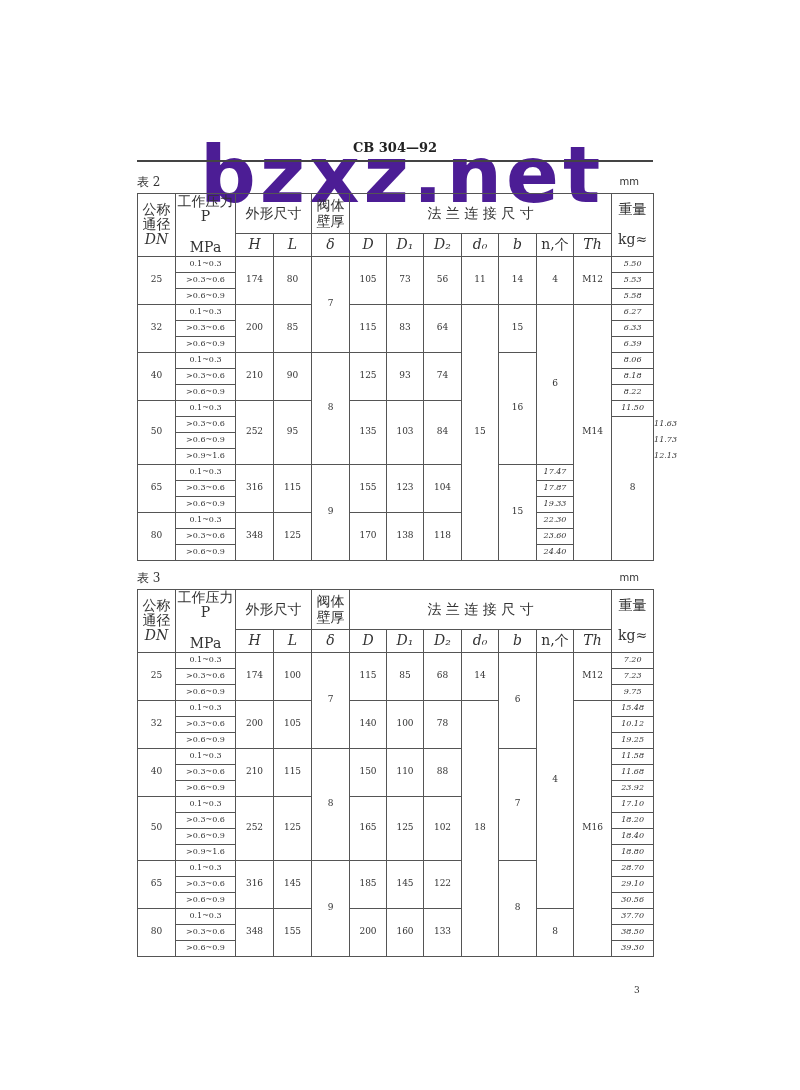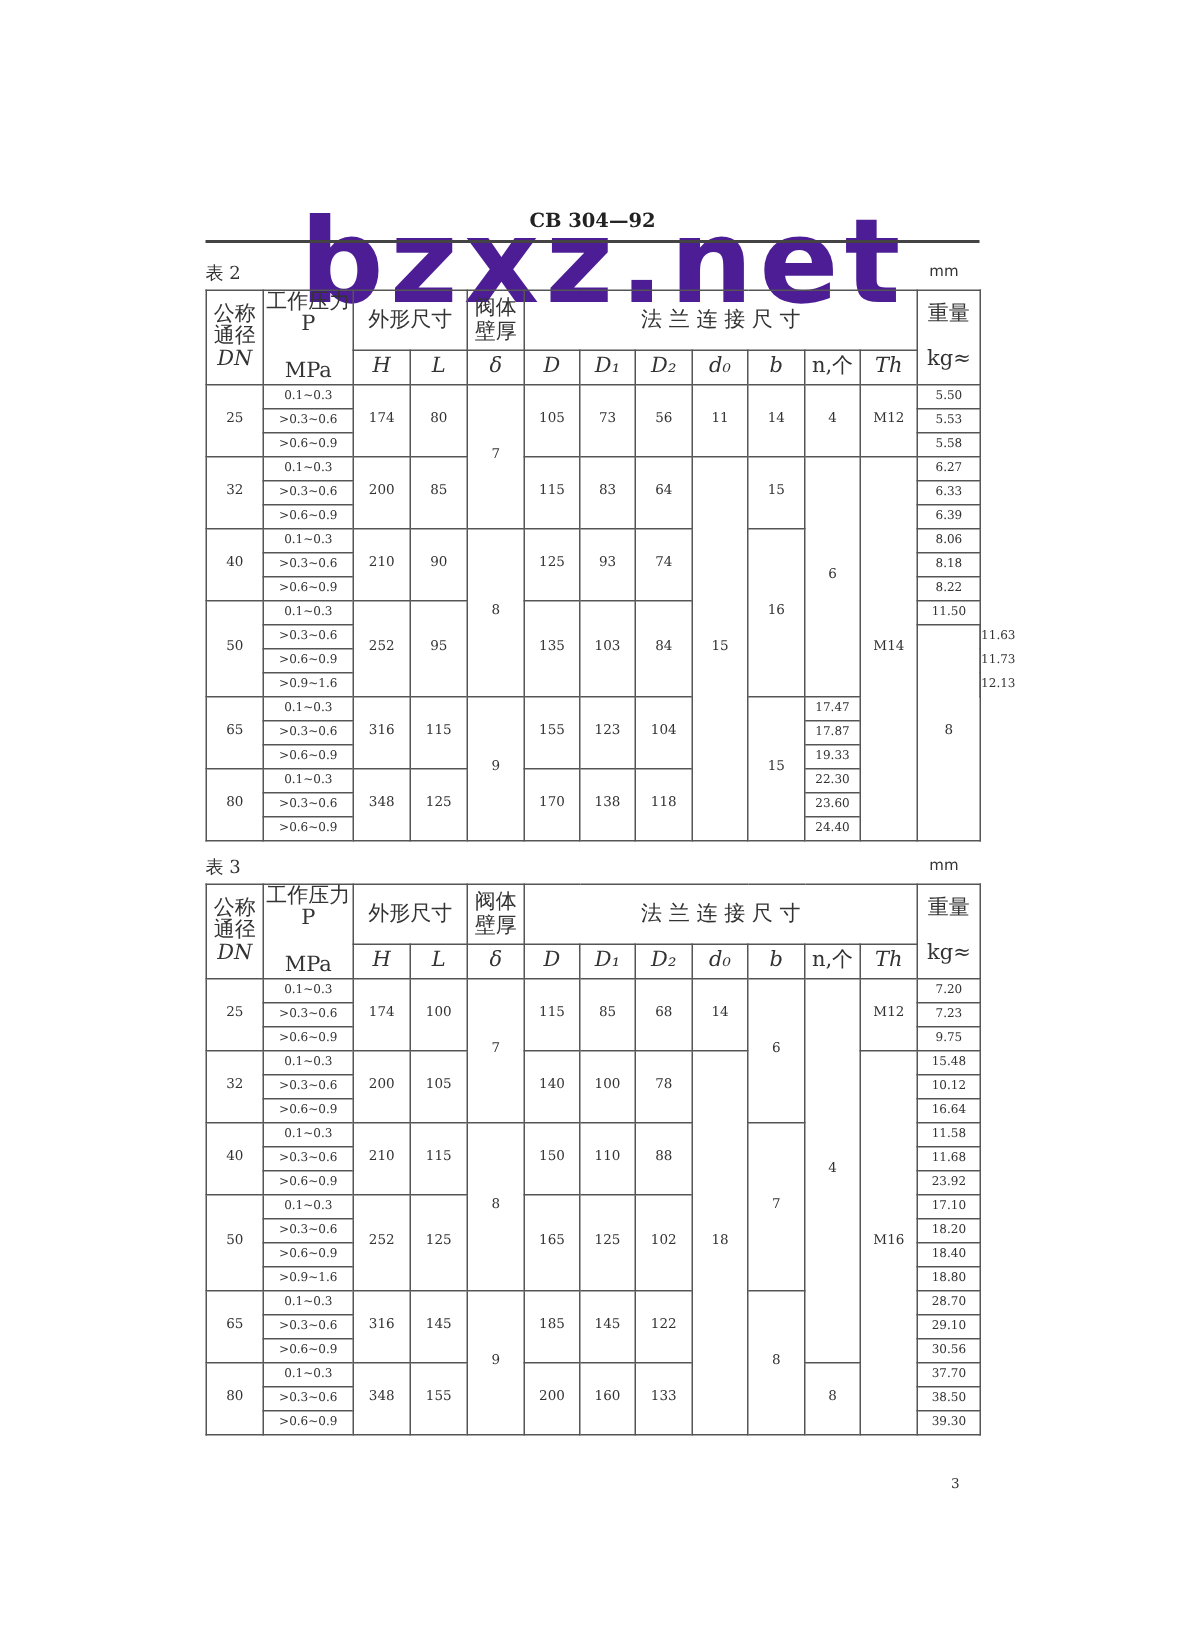--- a/index.html
+++ b/index.html
@@ -7,21 +7,21 @@
   .watermark { position:absolute; left:200px; top:130px; font-family:"DejaVu Sans", sans-serif; font-weight:bold; font-size:78px; color:#4c1d95; letter-spacing:4px; z-index:0; user-select:none; }
   .doc-header { position:absolute; left:137px; top:140px; width:516px; text-align:center; font-size:13px; font-weight:bold; z-index:2; color:#222; }
   .rule { position:absolute; left:137px; width:516px; border-top:2px solid #444; z-index:2; }
   .caption { position:absolute; left:137px; width:516px; font-size:12px; z-index:2; }
   .caption .title { position:absolute; left:0; width:100%; text-align:left; }
   .caption .unit { position:absolute; right:14px; font-size:10px; font-family:"DejaVu Sans", sans-serif; }
   table.spec { position:absolute; left:137px; width:516px; border-collapse:collapse; z-index:2; table-layout:fixed; }
   table.spec td, table.spec th { border:1px solid #555; text-align:center; font-size:9px; padding:0; font-weight:normal; line-height:1.1; }
   table.spec th { font-size:14px; }
   table.spec td.p { font-size:8px; text-align:center; }
-  table.spec td.w { font-size:8px; }
+  table.spec td.w { font-size:8px;font-style:italic; }
   table.spec .it { font-style:italic; }
   .page-num { position:absolute; left:634px; top:985px; font-size:9px; z-index:2; }
 </style>
 </head>
 <body>
 
 <div class="watermark">bzxz.net</div>
 
 <div class="doc-header">CB 304—92</div>
 <div class="rule" style="top:160px;"></div>
@@ -281,21 +281,21 @@
     <td rowspan="16">18</td>
     <td rowspan="16">M16</td>
     <td class="w">15.48</td>
   </tr>
   <tr style="height:16px;">
     <td class="p">&gt;0.3~0.6</td>
     <td class="w">10.12</td>
   </tr>
   <tr style="height:16px;">
     <td class="p">&gt;0.6~0.9</td>
-    <td class="w">16.64</td>
+    <td class="w">19.25</td>
   </tr>
 
   <tr style="height:16px;">
     <td rowspan="3">40</td>
     <td class="p">0.1~0.3</td>
     <td rowspan="3">210</td>
     <td rowspan="3">115</td>
     <td rowspan="7">8</td>
     <td rowspan="3">150</td>
     <td rowspan="3">110</td>

